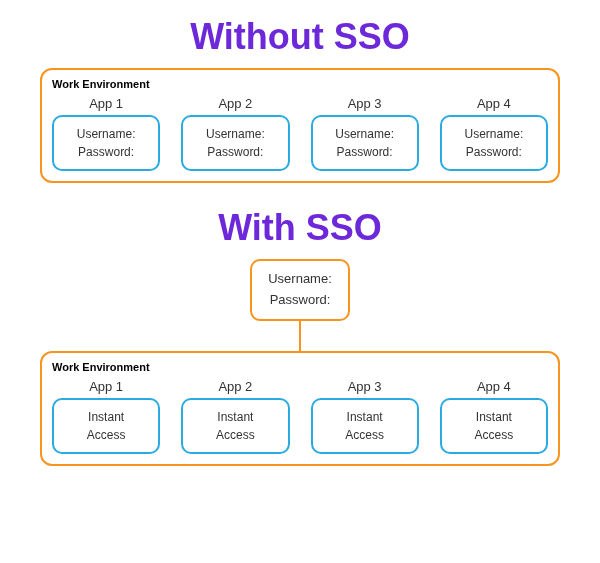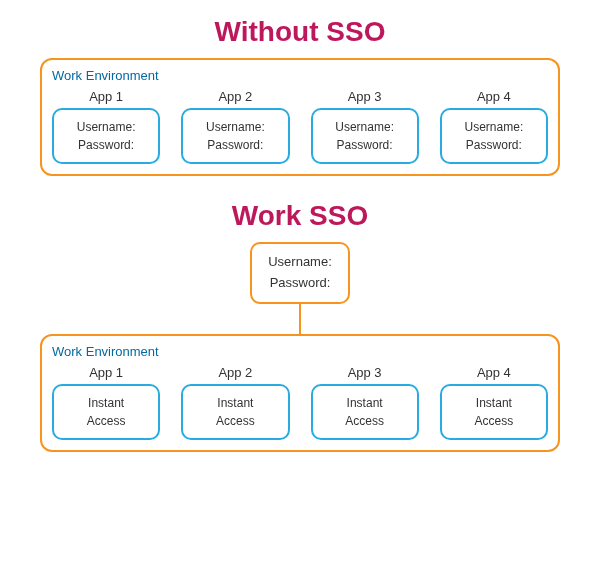--- a/index.html
+++ b/index.html
@@ -9,41 +9,42 @@
       width: 600px;
       min-height: 563px;
       display: flex;
       flex-direction: column;
       align-items: center;
       padding: 16px 20px;
     }
 
     
     .section-title {
-      font-size: 28px;
+      font-size: 36px;
       font-weight: bold;
-      color: #be185d;
+      color: #6d28d9;
       text-align: center;
       margin-bottom: 10px;
     }
 
     
     .work-env {
       border: 2.5px solid #f7941d;
       border-radius: 12px;
       padding: 8px 10px 10px 10px;
       position: relative;
       width: 100%;
       max-width: 520px;
     }
 
     .work-env-label {
-      font-size: 13px;
-      color: #0369a1;
+      font-size: 11px;
+      color: #000000;
       margin-bottom: 6px;
+      font-weight: bold;
     }
 
     
     .apps-row {
       display: flex;
       gap: 21px;
       justify-content: space-between;
     }
 
     
@@ -147,21 +148,21 @@
         <div class="inner-box">Username:<br>Password:</div>
       </div>
 
     </div>
   </div>
 </div>
 
 <div class="section-sep"></div>
 
 <div class="sso-section">
-  <div class="section-title">Work SSO</div>
+  <div class="section-title">With SSO</div>
 
   <div class="sso-cred-box">
     Username:<br>Password:
   </div>
 
   <div class="connector-line"></div>
 
   <div class="work-env-sso">
     <div class="work-env-label">Work Environment</div>
     <div class="apps-row">

